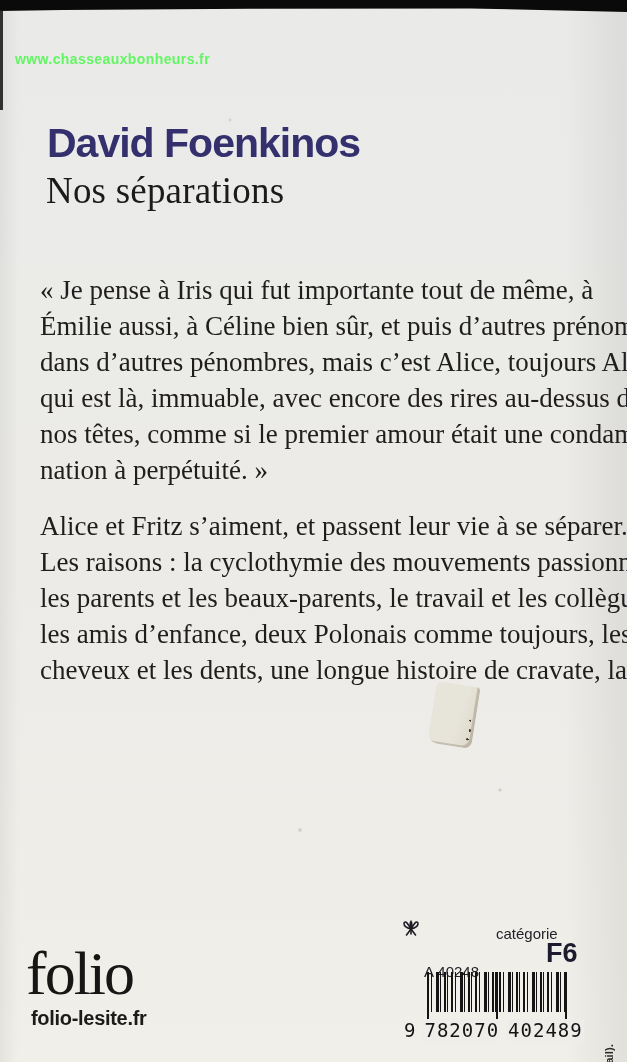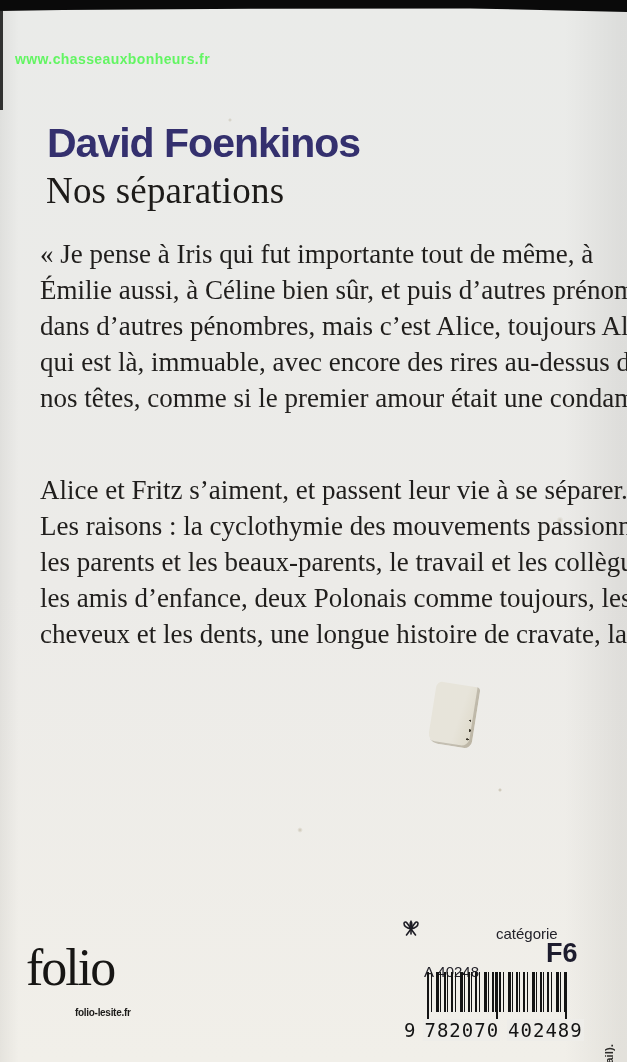--- a/index.html
+++ b/index.html
@@ -45,21 +45,21 @@
   .booktitle{
     position:absolute;left:46px;top:169px;
     font-family:"Liberation Serif",serif;
     font-size:37px;letter-spacing:.2px;
     color:#1d1b19;
     text-align:right;
   }
   .textblock{
     position:absolute;left:40px;width:548px;
     font-family:"Liberation Serif",serif;
-    font-size:27px;color:#201e1c;
+    font-size:27px;color:#201e1c;margin-top:36px;
   }
   .quote{top:236px;}
   .synopsis{top:472px;}
   .tline{
     height:36px;line-height:36px;white-space:nowrap;
     text-align:justify;text-align-last:justify;
   }
   .tline-last{text-align-last:left;}
   .stain{
     position:absolute;left:432px;top:684px;width:44px;height:62px;
@@ -99,26 +99,26 @@
   .guard-l{left:427px;} .guard-m{left:496px;} .guard-r{left:565px;}
   .barcode-digits{
     position:absolute;left:404px;top:1001px;
     font-family:"DejaVu Sans Mono",monospace;
     font-size:19px;color:#141414;letter-spacing:1px;white-space:nowrap;margin-top:18px;
   }
   .barcode-digits .grp{background:#eeede9;padding:0 1px;margin-left:7px;}
   .folio-logo{
     position:absolute;left:26px;top:938px;
     font-family:"Liberation Serif",serif;
-    font-size:52px;font-weight:normal;letter-spacing:-2px;color:#171614;
+    font-size:62px;font-weight:normal;letter-spacing:-2px;color:#171614;
   }
   .folio-site{
     position:absolute;left:31px;top:1007px;
     font-family:"Liberation Sans",sans-serif;
-    font-size:10px;font-weight:bold;letter-spacing:-.3px;color:#1c1b19;margin-left:44px;
+    font-size:20px;font-weight:bold;letter-spacing:-.3px;color:#1c1b19;
   }
   .photo-credit{
     position:absolute;right:12px;bottom:18px;
     font-family:"Liberation Sans",sans-serif;
     font-size:11.5px;font-weight:bold;color:#2c2b29;
     white-space:nowrap;
     transform:rotate(-90deg);transform-origin:100% 100%;
   }
 </style>
 </head>
@@ -134,20 +134,21 @@
   <div class="author">David Foenkinos</div>
 
   <div class="booktitle">Nos séparations</div>
 
   <div class="textblock quote">
       <div class="tline">« Je pense à Iris qui fut importante tout de même, à</div>
       <div class="tline">Émilie aussi, à Céline bien sûr, et puis d’autres prénoms</div>
       <div class="tline">dans d’autres pénombres, mais c’est Alice, toujours Alice</div>
       <div class="tline">qui est là, immuable, avec encore des rires au-dessus de</div>
       <div class="tline">nos têtes, comme si le premier amour était une condam-</div>
+      <div class="tline tline-last">nation à perpétuité. »</div>
     </div>
 
   <div class="textblock synopsis">
       <div class="tline">Alice et Fritz s’aiment, et passent leur vie à se séparer.</div>
       <div class="tline">Les raisons : la cyclothymie des mouvements passionnels,</div>
       <div class="tline">les parents et les beaux-parents, le travail et les collègues,</div>
       <div class="tline">les amis d’enfance, deux Polonais comme toujours, les</div>
       <div class="tline">cheveux et les dents, une longue histoire de cravate, la</div>
     </div>
 

